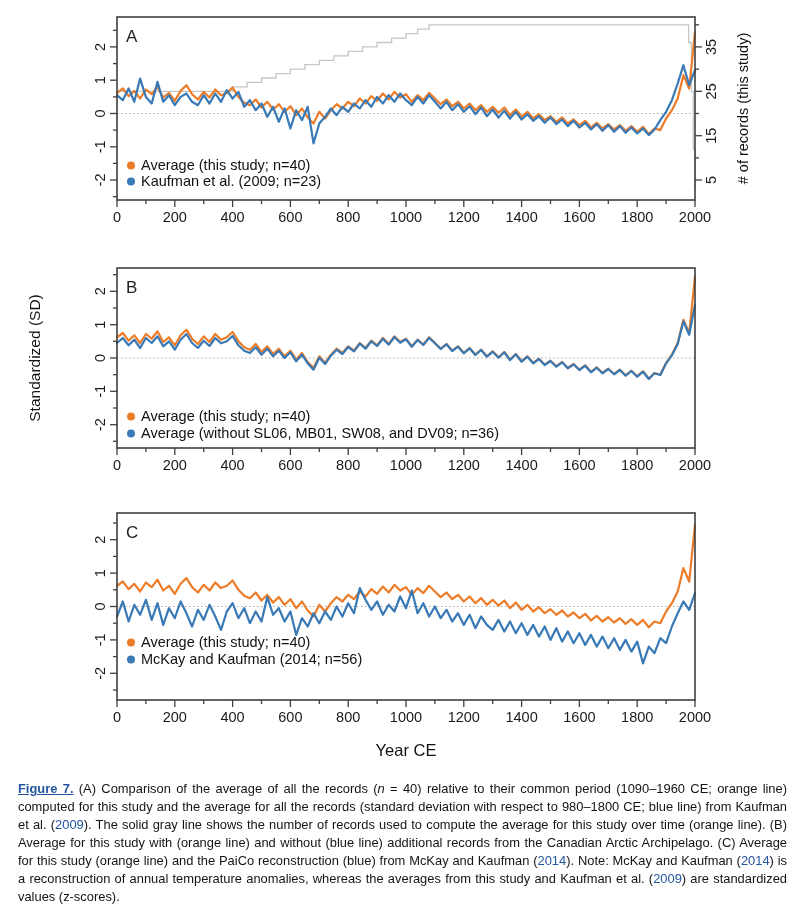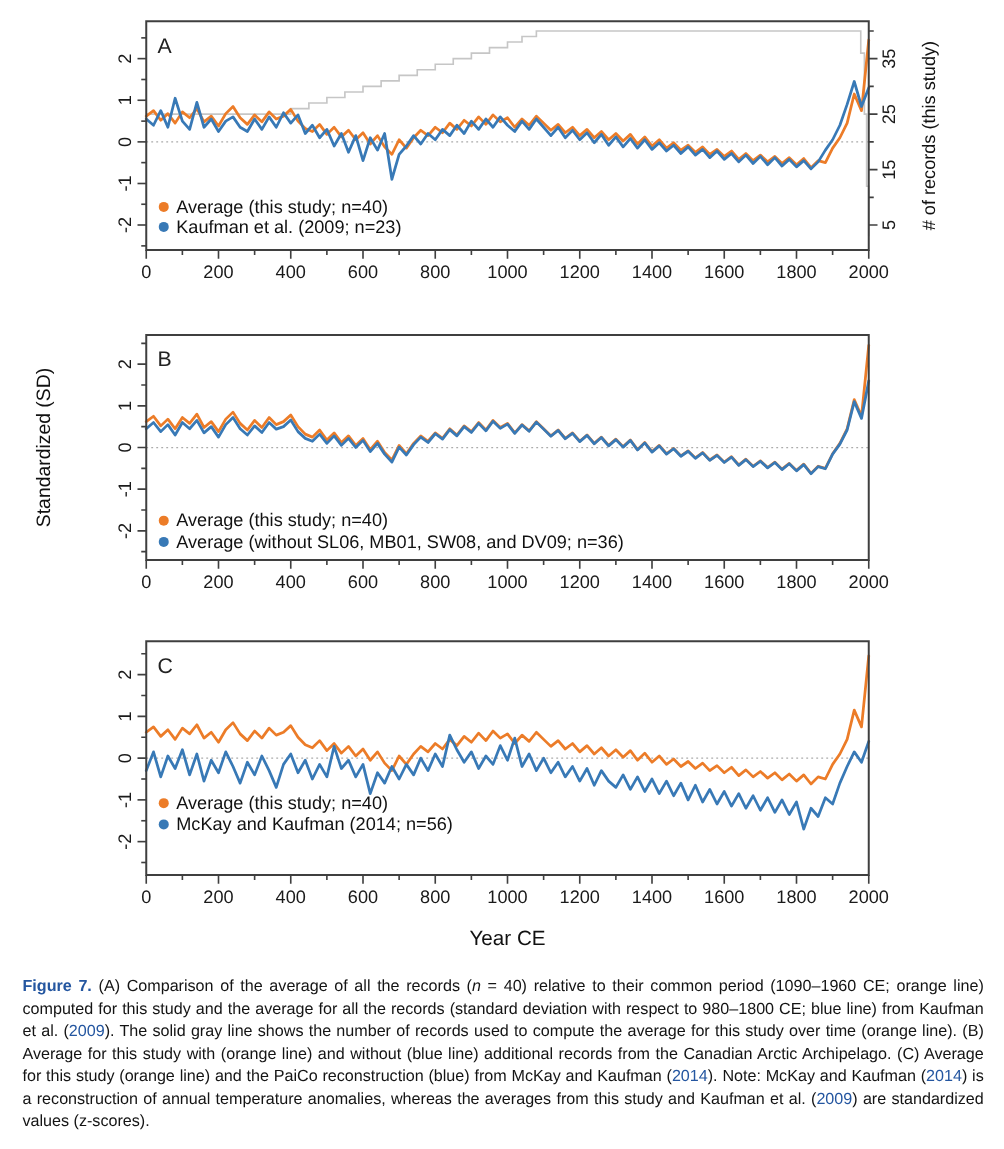--- a/index.html
+++ b/index.html
@@ -4,21 +4,21 @@
 <style>
   html,body{margin:0;padding:0;background:#ffffff;}
   .page{position:relative;width:803px;height:919px;background:#ffffff;
         font-family:"Liberation Sans", sans-serif;overflow:hidden;}
   .panel-svg{position:absolute;left:0;display:block;}
   #panelA{top:0;}
   #panelB{top:251px;}
   #panelC{top:496px;}
   .caption{position:absolute;top:780px;left:18px;width:769px;margin:0;
            font-size:12.9px;line-height:18px;text-align:justify;color:#141414;}
-  .cap-label{font-weight:bold;}
+  .cap-label{font-weight:bold;text-decoration:underline;}
   .cap-italic{font-style:italic;}
   svg text{font-family:"Liberation Sans", sans-serif;}
 </style>
 </head>
 <body>
 
 <div class="page">
   <svg id="panelA" class="panel-svg" width="803" height="246">
       <line x1="117" x2="695" y1="113.5" y2="113.5" stroke="#ABABAB" stroke-width="1" stroke-dasharray="1.5,2.5"></line>
       <path d="M117.0 91.3 H232.6 V86.9 H247.1 V82.4 H261.5 V78.0 H275.9 V73.6 H290.4 V69.1 H304.9 V64.7 H319.3 V60.3 H333.8 V55.8 H348.2 V51.4 H362.6 V46.9 H377.1 V42.5 H391.6 V38.1 H406.0 V33.6 H417.6 V29.2 H429.1 V24.8 H683.4 V24.8 H688.6 V42.5 H691.5 V91.3 H693.3 V149.0 H695.0 V188.9 H695" fill="none" stroke="#C6C6C6" stroke-width="1.3"></path>

